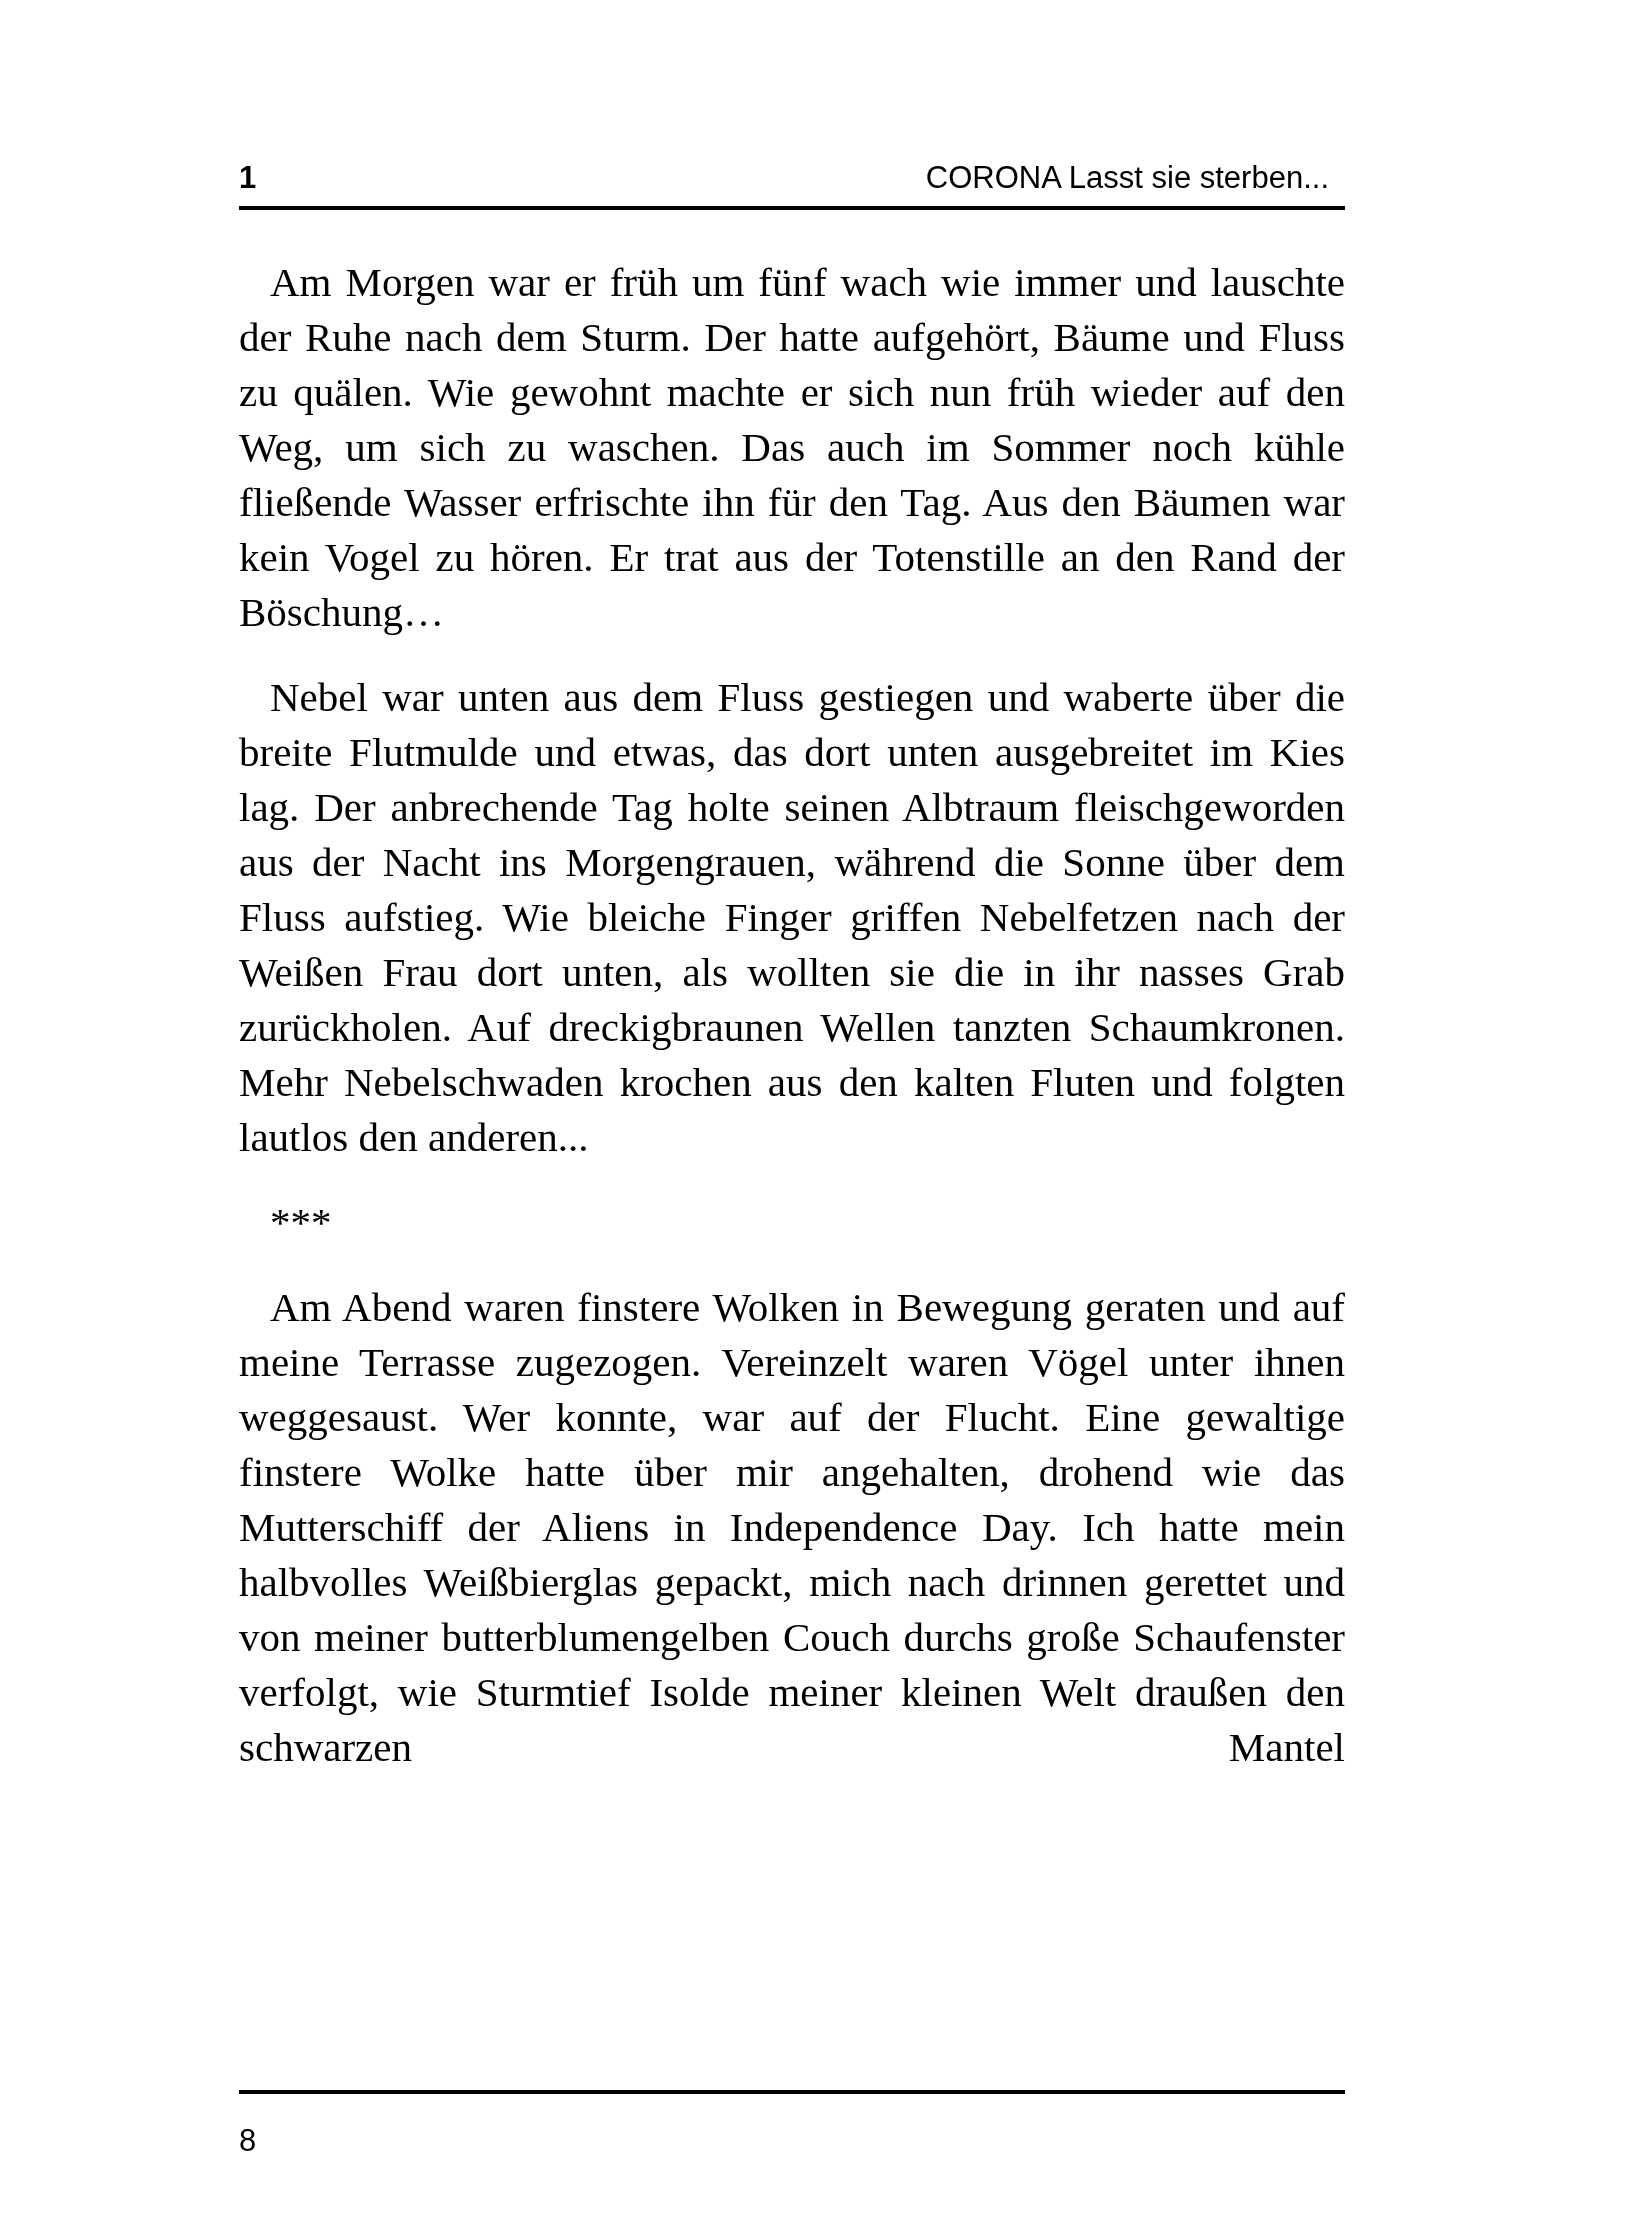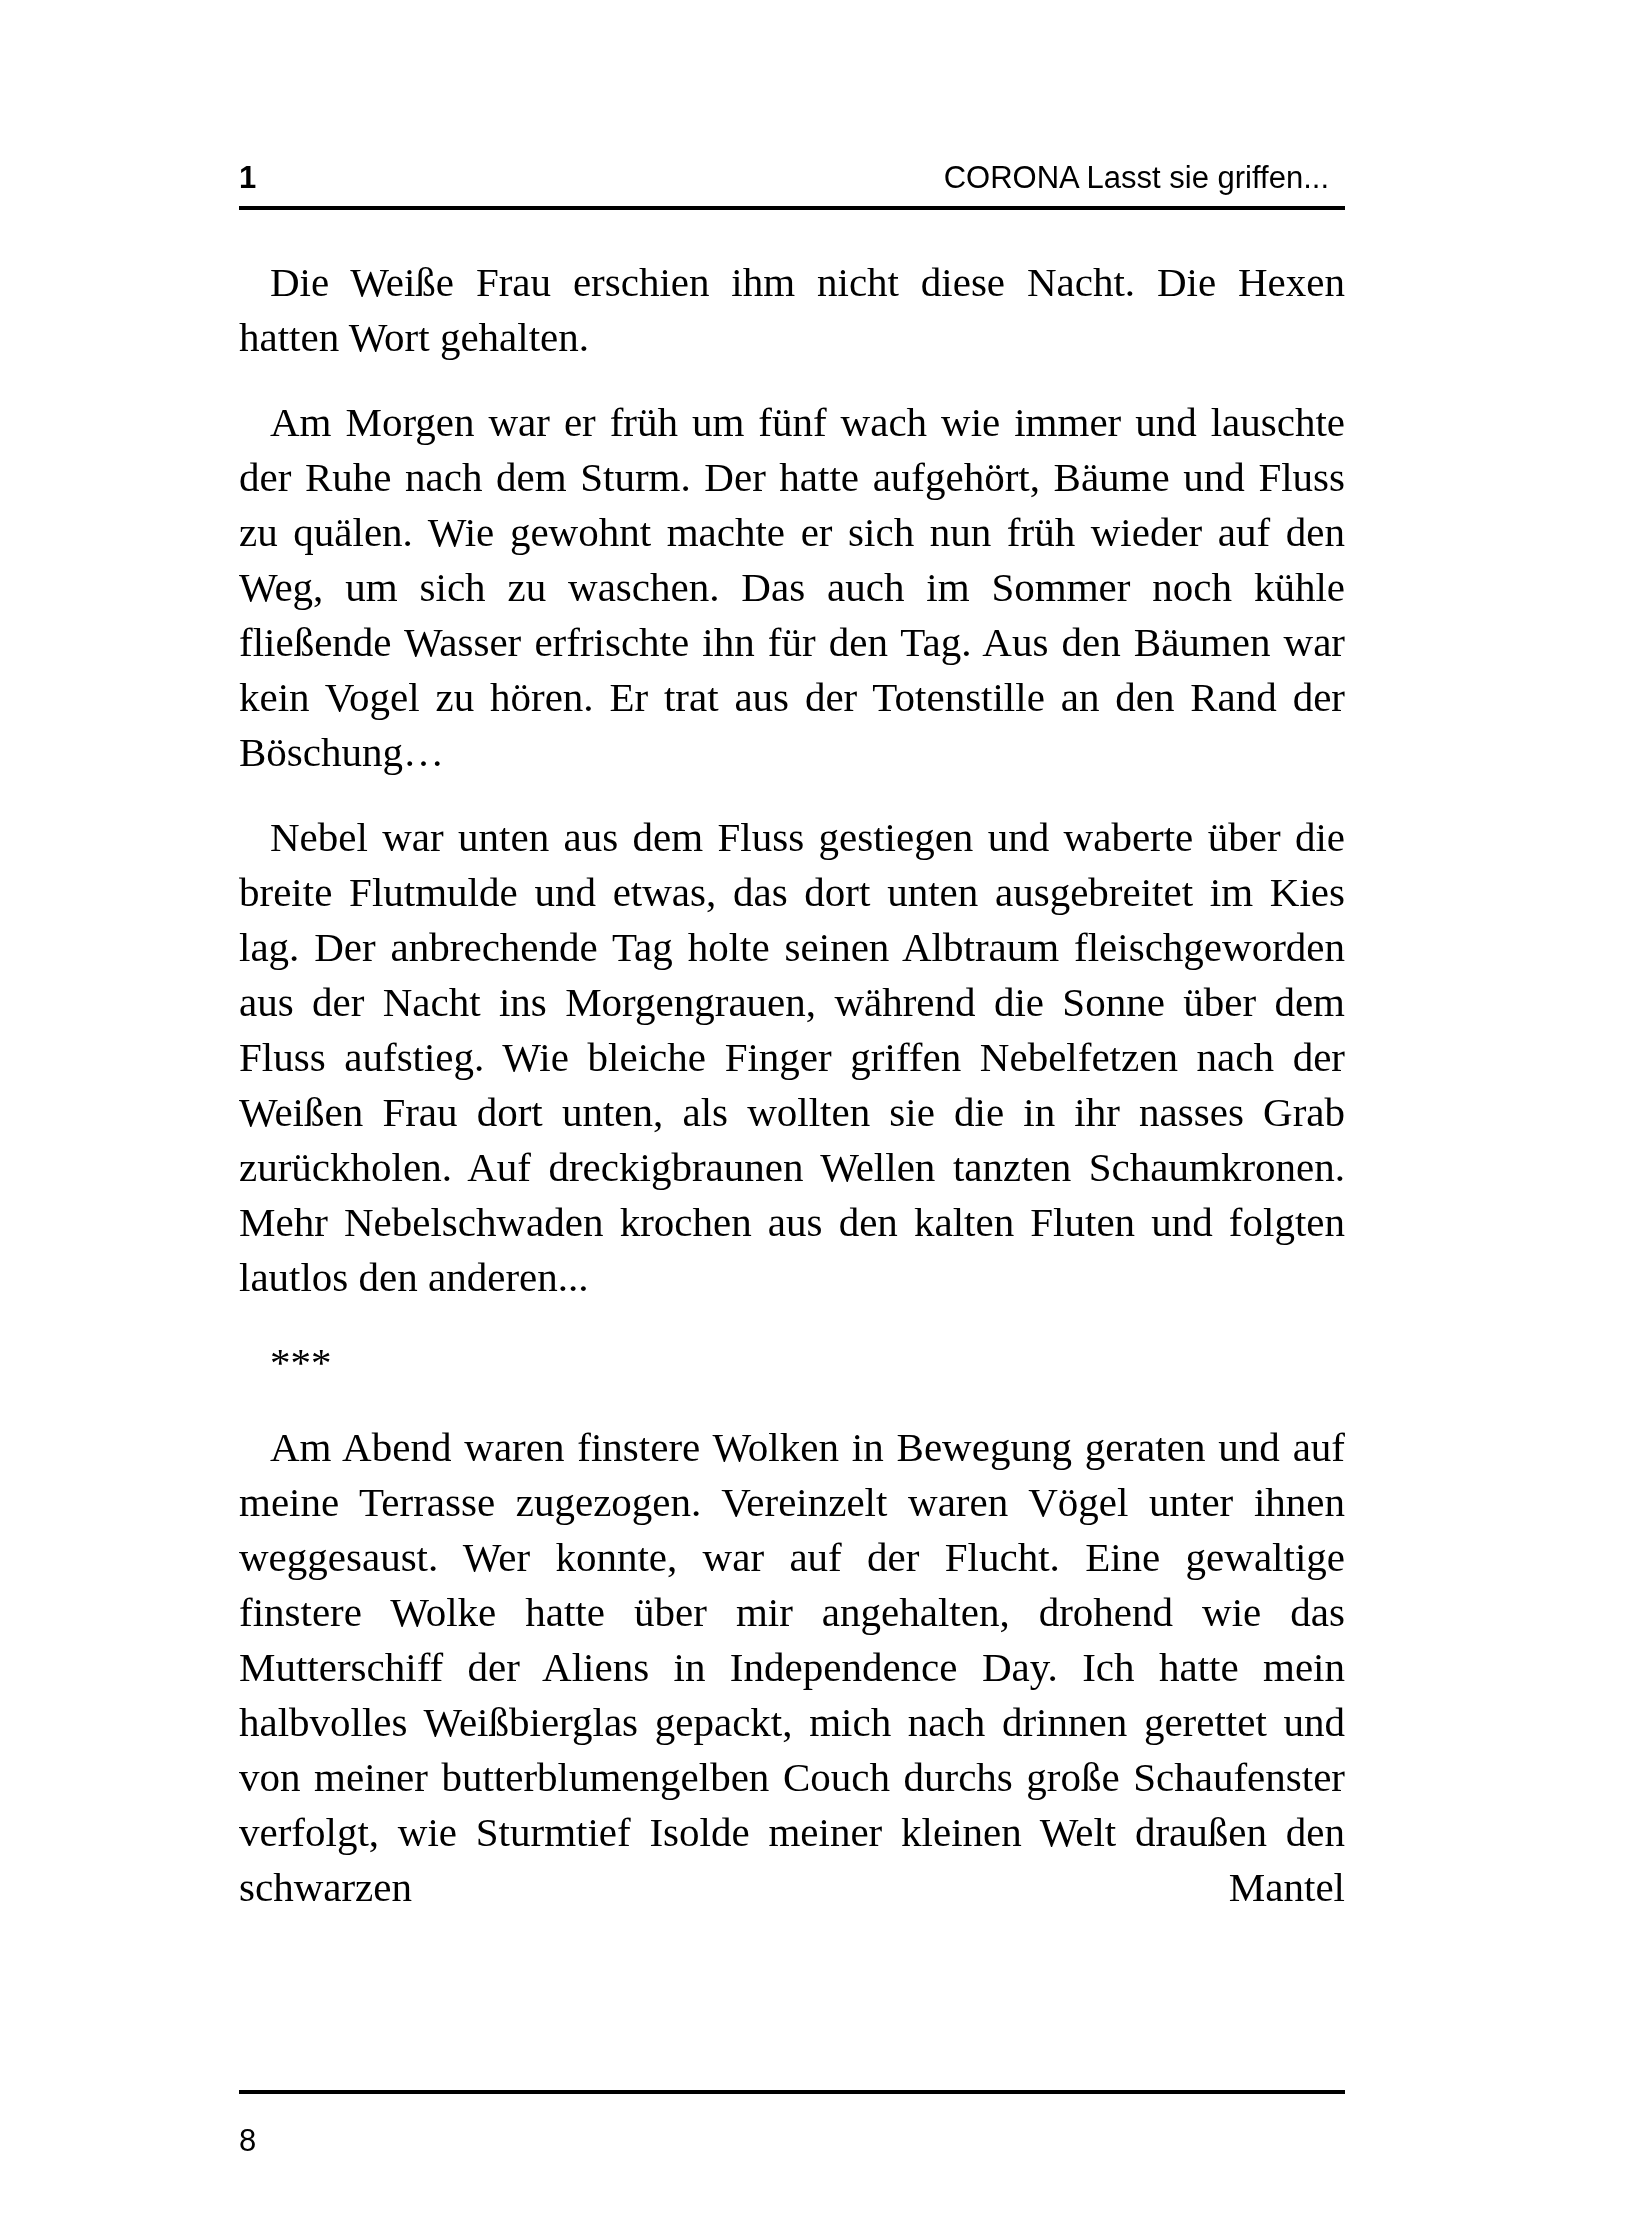--- a/index.html
+++ b/index.html
@@ -22,26 +22,25 @@
     .page-number {
       position: absolute; left: 239px; top: 2123px;
       font-family: "Liberation Sans", sans-serif; font-size: 31px;
     }
   </style>
 </head>
 <body>
 
 <div class="header">
   <span class="chapter">1</span>
-  <span class="title">CORONA Lasst sie griffen...</span>
+  <span class="title">CORONA Lasst sie sterben...</span>
 </div>
 <div class="rule-top"></div>
 
 <div class="content">
-  <p>Die Weiße Frau erschien ihm nicht diese Nacht. Die Hexen hatten Wort gehalten.</p>
   <p>Am Morgen war er früh um fünf wach wie immer und lauschte der Ruhe nach dem Sturm. Der hatte aufgehört, Bäume und Fluss zu quälen. Wie gewohnt machte er sich nun früh wieder auf den Weg, um sich zu waschen. Das auch im Sommer noch kühle fließende Wasser erfrischte ihn für den Tag. Aus den Bäumen war kein Vogel zu hören. Er trat aus der Totenstille an den Rand der Böschung…</p>
   <p>Nebel war unten aus dem Fluss gestiegen und waberte über die breite Flutmulde und etwas, das dort unten ausgebreitet im Kies lag. Der anbrechende Tag holte seinen Albtraum fleischgeworden aus der Nacht ins Morgengrauen, während die Sonne über dem Fluss aufstieg. Wie bleiche Finger griffen Nebelfetzen nach der Weißen Frau dort unten, als wollten sie die in ihr nasses Grab zurückholen. Auf dreckigbraunen Wellen tanzten Schaumkronen. Mehr Nebelschwaden krochen aus den kalten Fluten und folgten lautlos den anderen...</p>
   <p class="sep">***</p>
   <p style="text-align-last: justify;">Am Abend waren finstere Wolken in Bewegung geraten und auf meine Terrasse zugezogen. Vereinzelt waren Vögel unter ihnen weggesaust. Wer konnte, war auf der Flucht. Eine gewaltige finstere Wolke hatte über mir angehalten, drohend wie das Mutterschiff der Aliens in Independence Day. Ich hatte mein halbvolles Weißbierglas gepackt, mich nach drinnen gerettet und von meiner butterblumengelben Couch durchs große Schaufenster verfolgt, wie Sturmtief Isolde meiner kleinen Welt draußen den schwarzen Mantel</p>
 </div>
 
 <div class="rule-bottom"></div>
 <div class="page-number">8</div>
 
 

